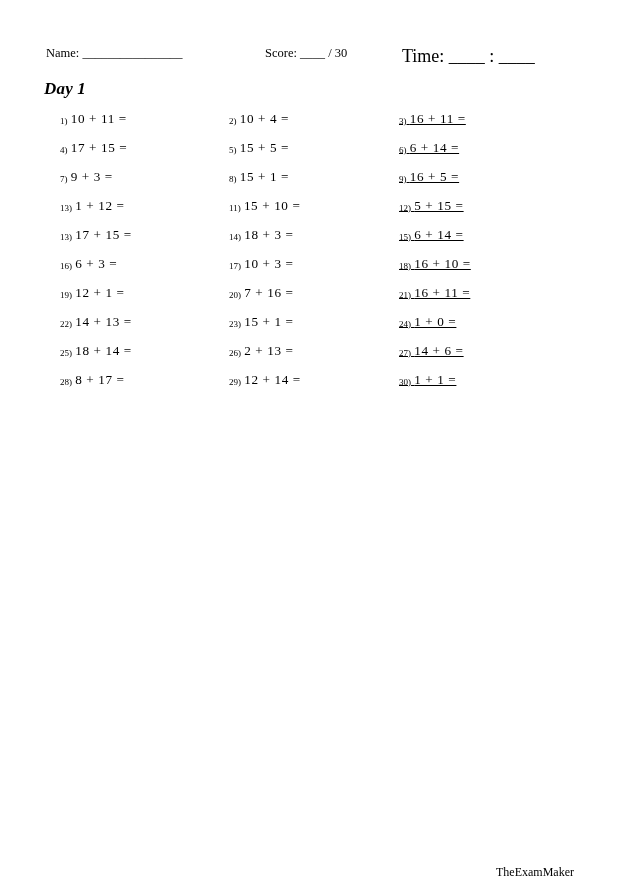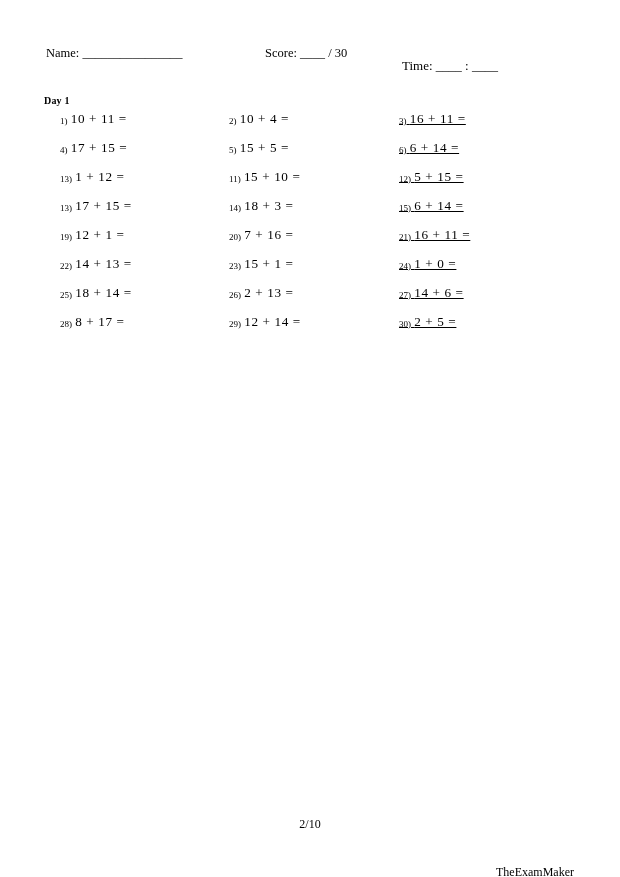--- a/index.html
+++ b/index.html
@@ -39,31 +39,32 @@
   .hdr-score {
     position: absolute;
     left: 265px;
     top: 0;
     font-size: 12.5px;
     white-space: nowrap;
   }
   .hdr-time {
     position: absolute;
     left: 402px;
-    top: 12px;
-    font-size: 13px;
+    top: 0;
+    font-size: 18px;
     white-space: nowrap;
   }
   .day-title {
     position: absolute;
     left: 44px;
-    top: 95px;
-    font-size: 10px;
+    top: 79px;
+    font-size: 17px;
     font-weight: bold;
     letter-spacing: 0.2px;
+    font-style: italic;
   }
   .problems {
     position: absolute;
     left: 0;
     top: 112px;
     width: 620px;
   }
   .prob-row {
     display: block;
     position: relative;
@@ -130,49 +131,58 @@
         <div class="prob c0"><span class="pnum">1)</span> <span class="pexpr">10 + 11 =</span></div>
         <div class="prob c1"><span class="pnum">2)</span> <span class="pexpr">10 + 4 =</span></div>
         <div class="prob c2"><span class="pnum">3)</span> <span class="pexpr">16 + 11 =</span></div>
       </div>
       <div class="prob-row">
         <div class="prob c0"><span class="pnum">4)</span> <span class="pexpr">17 + 15 =</span></div>
         <div class="prob c1"><span class="pnum">5)</span> <span class="pexpr">15 + 5 =</span></div>
         <div class="prob c2"><span class="pnum">6)</span> <span class="pexpr">6 + 14 =</span></div>
       </div>
       <div class="prob-row">
+        <div class="prob c0"><span class="pnum">7)</span> <span class="pexpr">9 + 3 =</span></div>
+        <div class="prob c1"><span class="pnum">8)</span> <span class="pexpr">15 + 1 =</span></div>
+        <div class="prob c2"><span class="pnum">9)</span> <span class="pexpr">16 + 5 =</span></div>
+      </div>
+      <div class="prob-row">
         <div class="prob c0"><span class="pnum">13)</span> <span class="pexpr">1 + 12 =</span></div>
         <div class="prob c1"><span class="pnum">11)</span> <span class="pexpr">15 + 10 =</span></div>
         <div class="prob c2"><span class="pnum">12)</span> <span class="pexpr">5 + 15 =</span></div>
       </div>
       <div class="prob-row">
         <div class="prob c0"><span class="pnum">13)</span> <span class="pexpr">17 + 15 =</span></div>
         <div class="prob c1"><span class="pnum">14)</span> <span class="pexpr">18 + 3 =</span></div>
         <div class="prob c2"><span class="pnum">15)</span> <span class="pexpr">6 + 14 =</span></div>
+      </div>
+      <div class="prob-row">
+        <div class="prob c0"><span class="pnum">16)</span> <span class="pexpr">6 + 3 =</span></div>
+        <div class="prob c1"><span class="pnum">17)</span> <span class="pexpr">10 + 3 =</span></div>
+        <div class="prob c2"><span class="pnum">18)</span> <span class="pexpr">16 + 10 =</span></div>
       </div>
       <div class="prob-row">
         <div class="prob c0"><span class="pnum">19)</span> <span class="pexpr">12 + 1 =</span></div>
         <div class="prob c1"><span class="pnum">20)</span> <span class="pexpr">7 + 16 =</span></div>
         <div class="prob c2"><span class="pnum">21)</span> <span class="pexpr">16 + 11 =</span></div>
       </div>
       <div class="prob-row">
         <div class="prob c0"><span class="pnum">22)</span> <span class="pexpr">14 + 13 =</span></div>
         <div class="prob c1"><span class="pnum">23)</span> <span class="pexpr">15 + 1 =</span></div>
         <div class="prob c2"><span class="pnum">24)</span> <span class="pexpr">1 + 0 =</span></div>
       </div>
       <div class="prob-row">
         <div class="prob c0"><span class="pnum">25)</span> <span class="pexpr">18 + 14 =</span></div>
         <div class="prob c1"><span class="pnum">26)</span> <span class="pexpr">2 + 13 =</span></div>
         <div class="prob c2"><span class="pnum">27)</span> <span class="pexpr">14 + 6 =</span></div>
       </div>
       <div class="prob-row">
         <div class="prob c0"><span class="pnum">28)</span> <span class="pexpr">8 + 17 =</span></div>
         <div class="prob c1"><span class="pnum">29)</span> <span class="pexpr">12 + 14 =</span></div>
-        <div class="prob c2"><span class="pnum">30)</span> <span class="pexpr">2 + 5 =</span></div>
+        <div class="prob c2"><span class="pnum">30)</span> <span class="pexpr">1 + 1 =</span></div>
       </div>
     </div>
 
   <div class="footer">
-    <div class="page-num">2/10</div>
     <div class="brand">TheExamMaker</div>
   </div>
 
 </div>
 
 </body></html>

